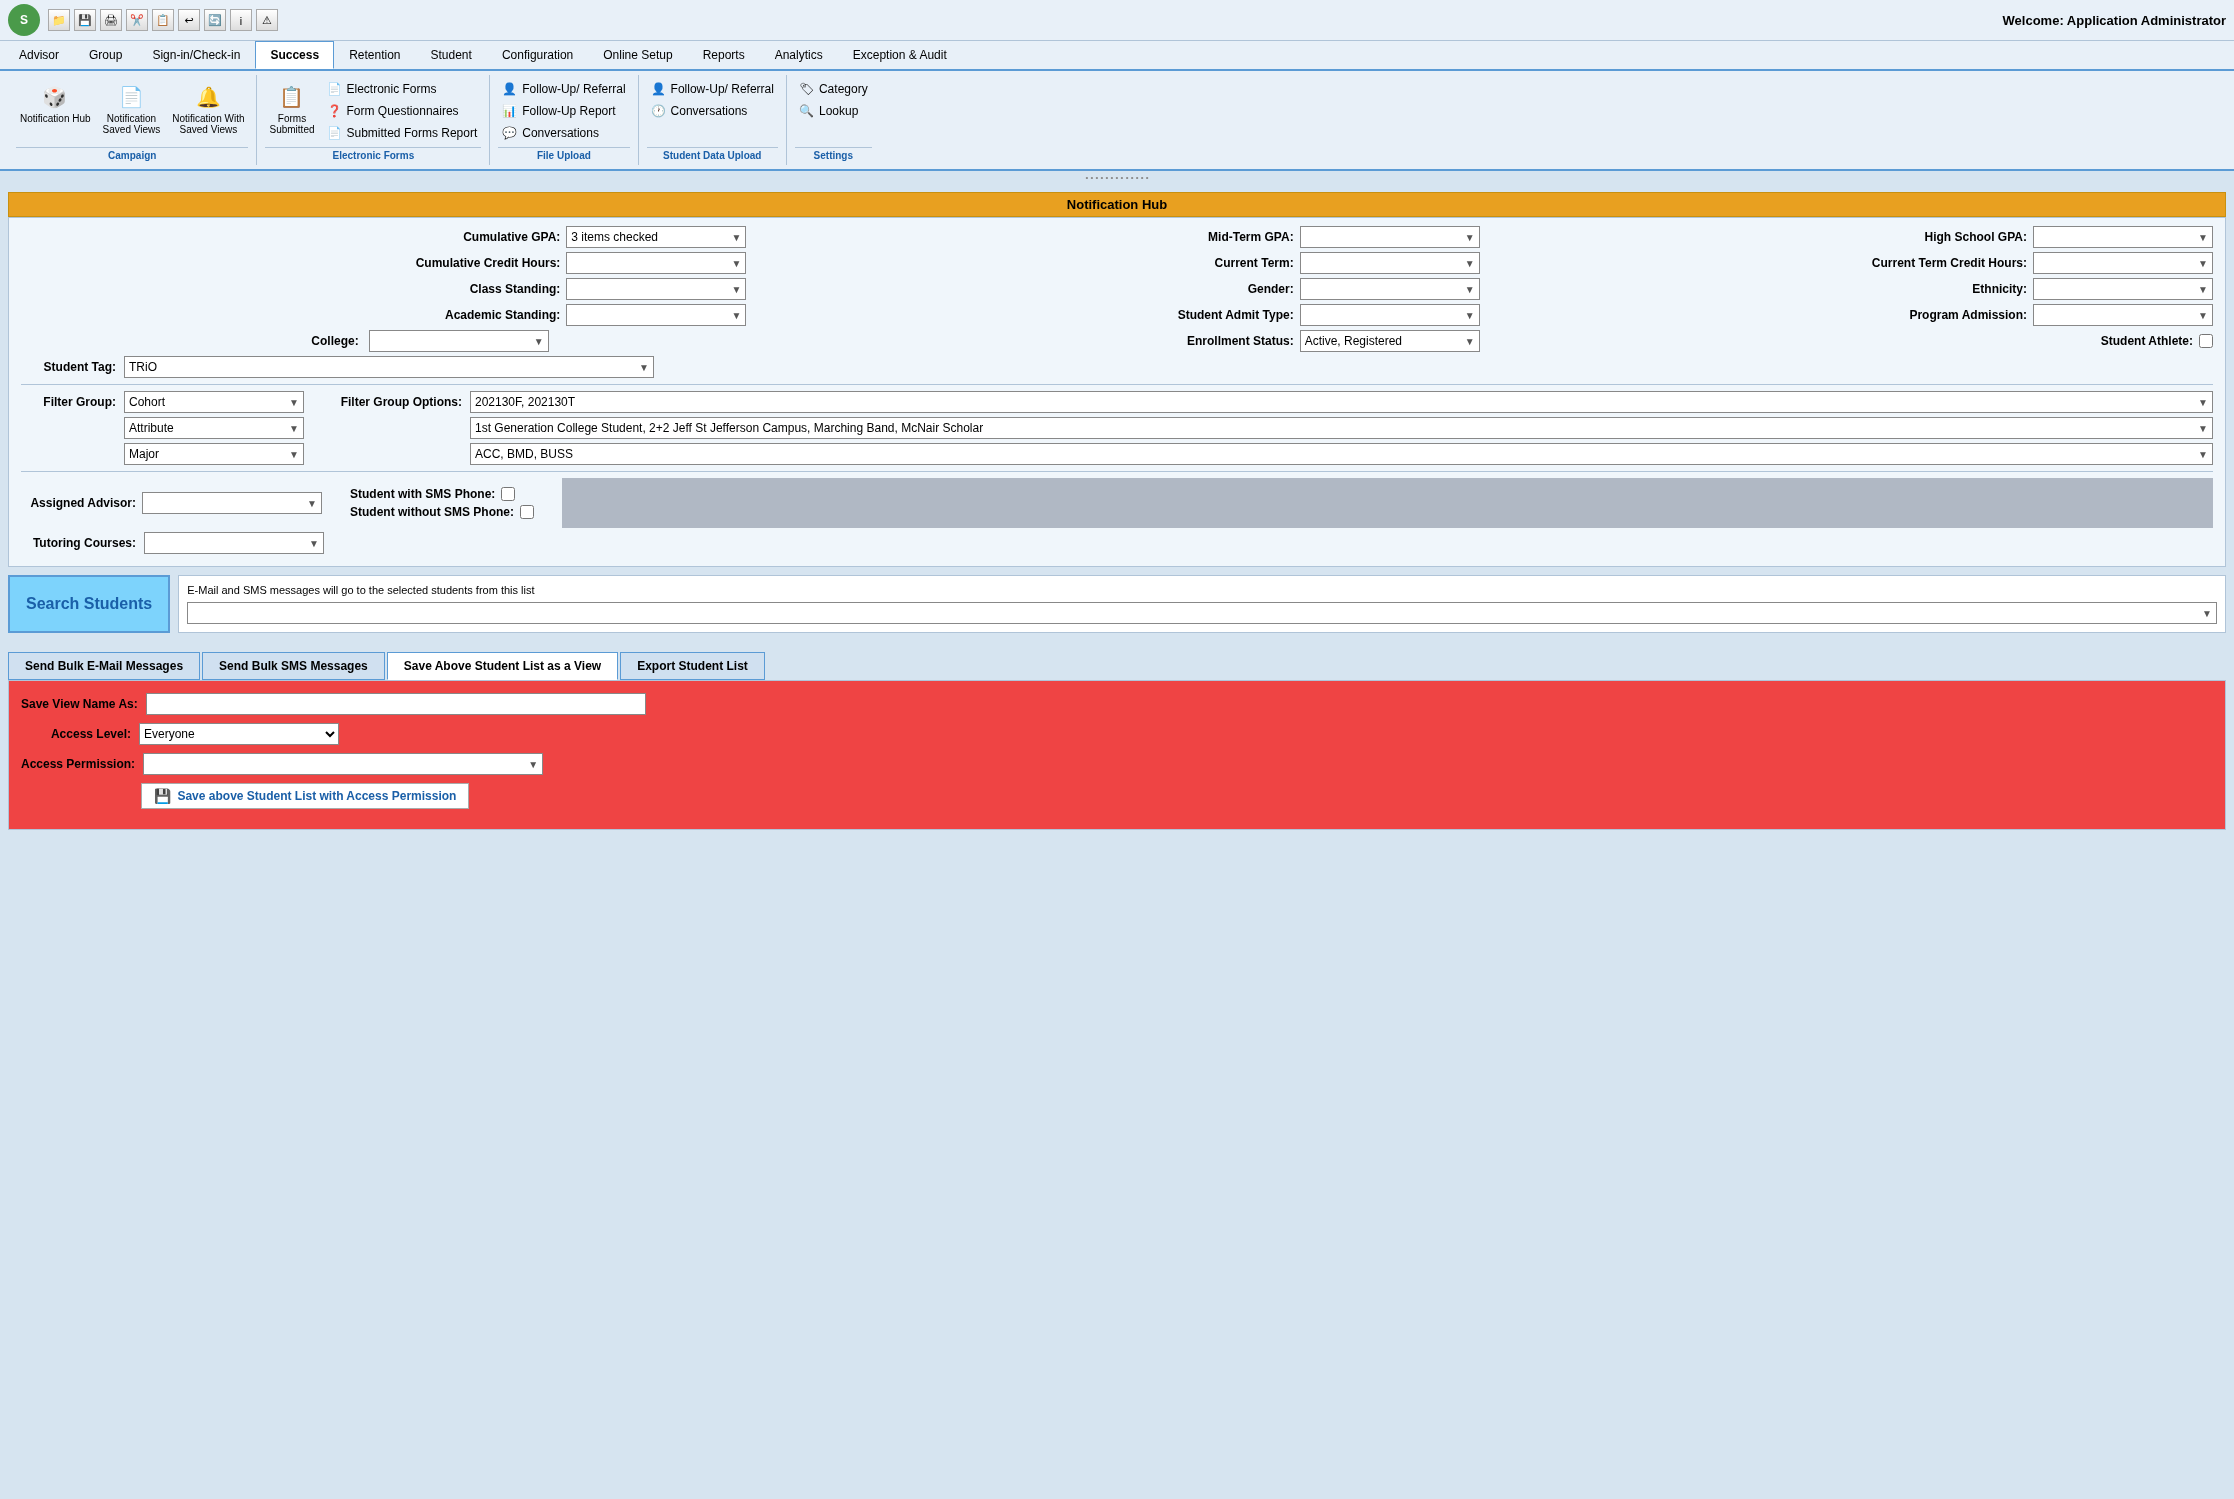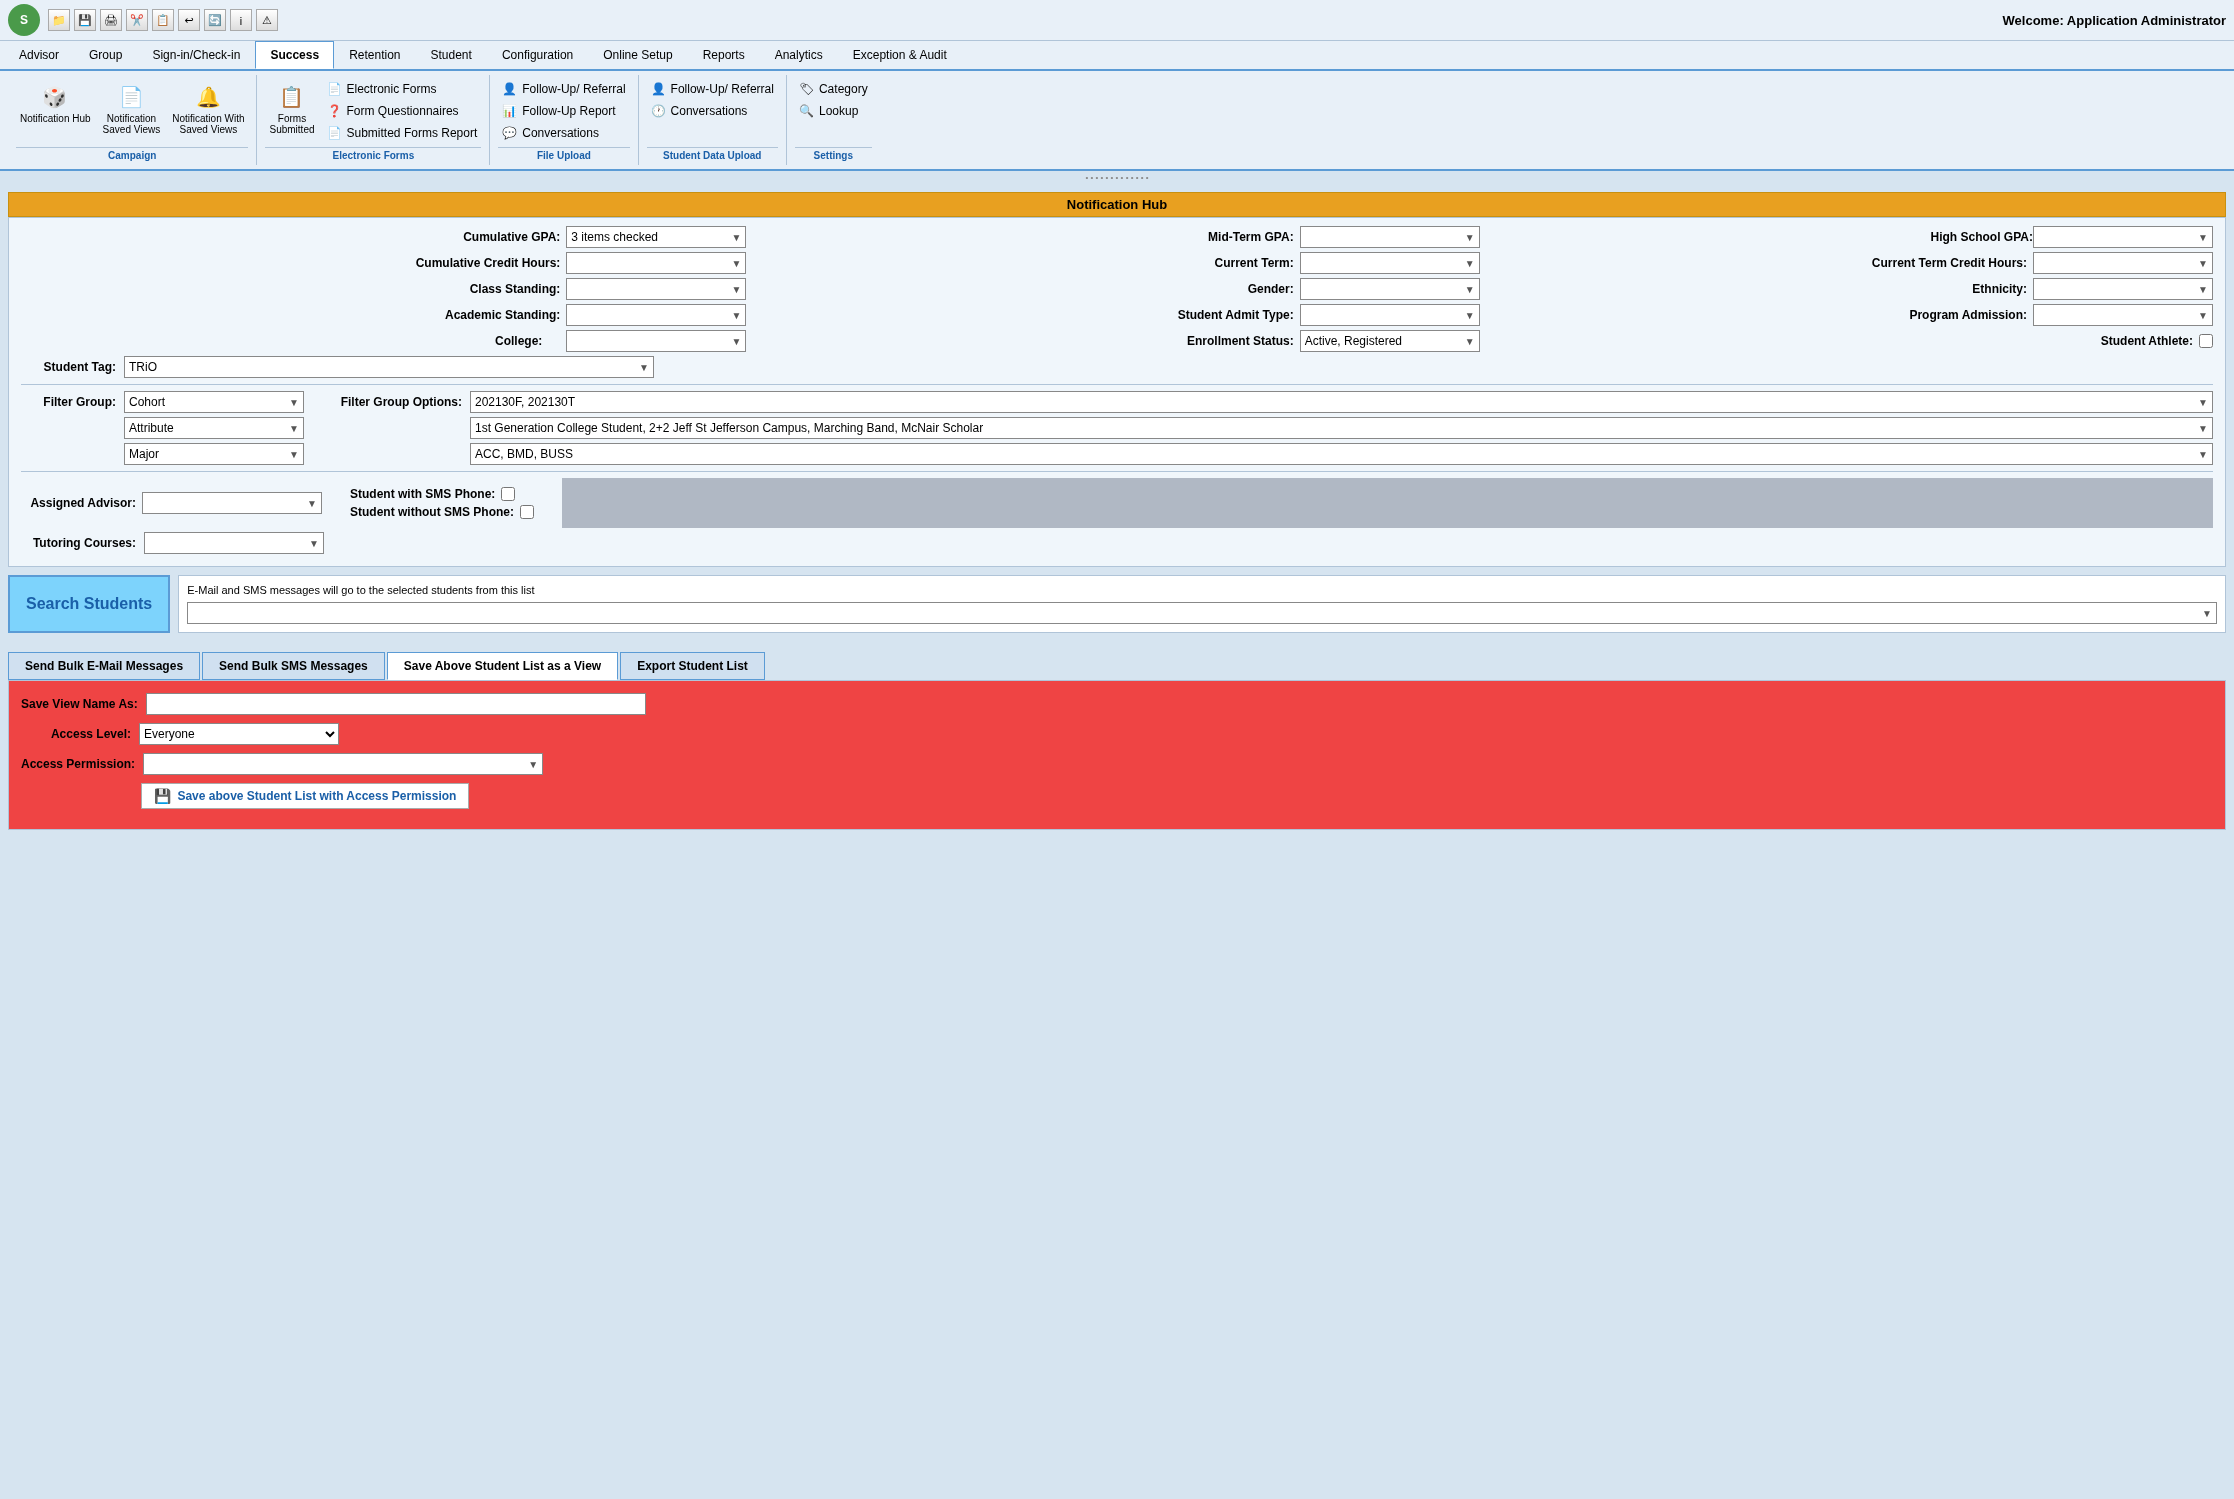--- a/index.html
+++ b/index.html
@@ -425,21 +425,21 @@
           <span class="arrow">▼</span>
         </div>
       </div>
       <div style="flex:1; display:flex; align-items:center; gap:6px; justify-content:flex-end;">
         <span class="form-label">Mid-Term GPA:</span>
         <div class="form-control-select" style="width:180px;">
           <span></span>
           <span class="arrow">▼</span>
         </div>
       </div>
-      <div style="flex:1; display:flex; align-items:center; justify-content:flex-end;">
+      <div style="flex:1; display:flex; align-items:center; gap:6px; justify-content:flex-end;">
         <span class="form-label">High School GPA:</span>
         <div class="form-control-select" style="width:180px;">
           <span></span>
           <span class="arrow">▼</span>
         </div>
       </div>
     </div>
 
     <div class="form-row">
       <div style="flex:1; display:flex; align-items:center; gap:6px; justify-content:flex-end;">
@@ -507,21 +507,21 @@
       <div style="flex:1; display:flex; align-items:center; gap:6px; justify-content:flex-end;">
         <span class="form-label">Program Admission:</span>
         <div class="form-control-select" style="width:180px;">
           <span></span>
           <span class="arrow">▼</span>
         </div>
       </div>
     </div>
 
     <div class="form-row">
-      <div style="flex:1; display:flex; align-items:center; gap:24px; justify-content:flex-end;">
+      <div style="flex:1; display:flex; align-items:center; gap:10px; justify-content:center;">
         <span class="form-label" style="min-width:140px;">College:</span>
         <div class="form-control-select" style="width:180px;">
           <span></span>
           <span class="arrow">▼</span>
         </div>
       </div>
       <div style="flex:1; display:flex; align-items:center; gap:6px; justify-content:flex-end;">
         <span class="form-label">Enrollment Status:</span>
         <div class="form-control-select" style="width:180px;">
           <span>Active, Registered</span>

